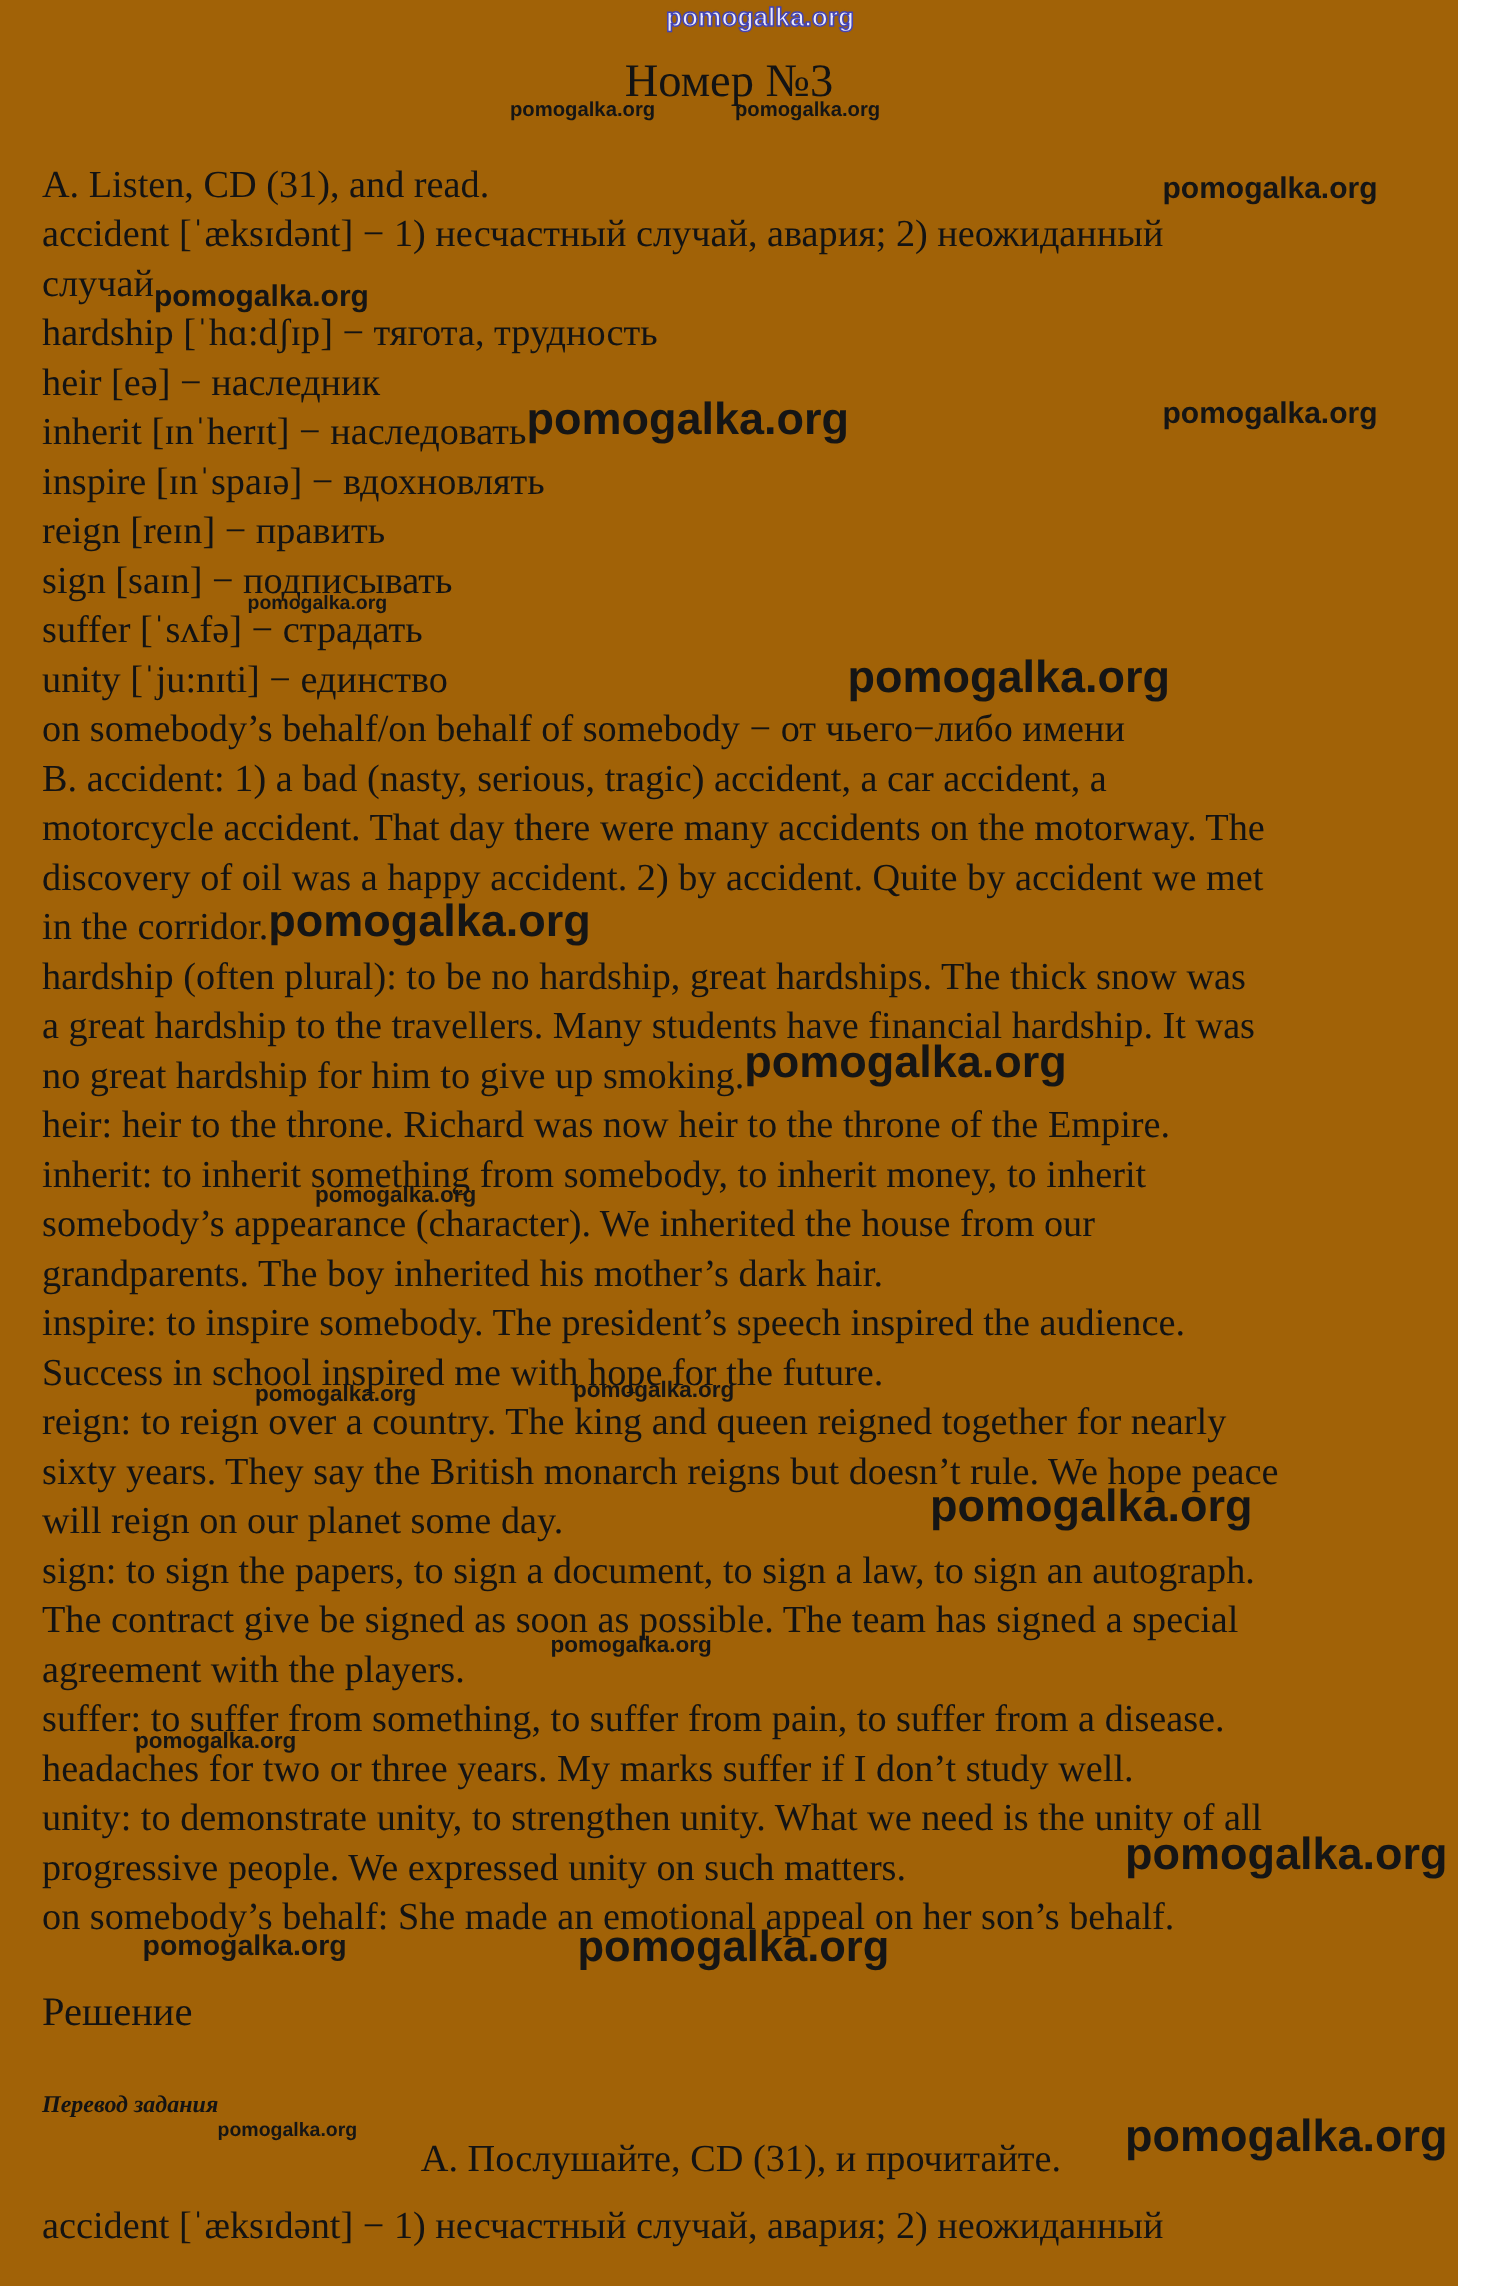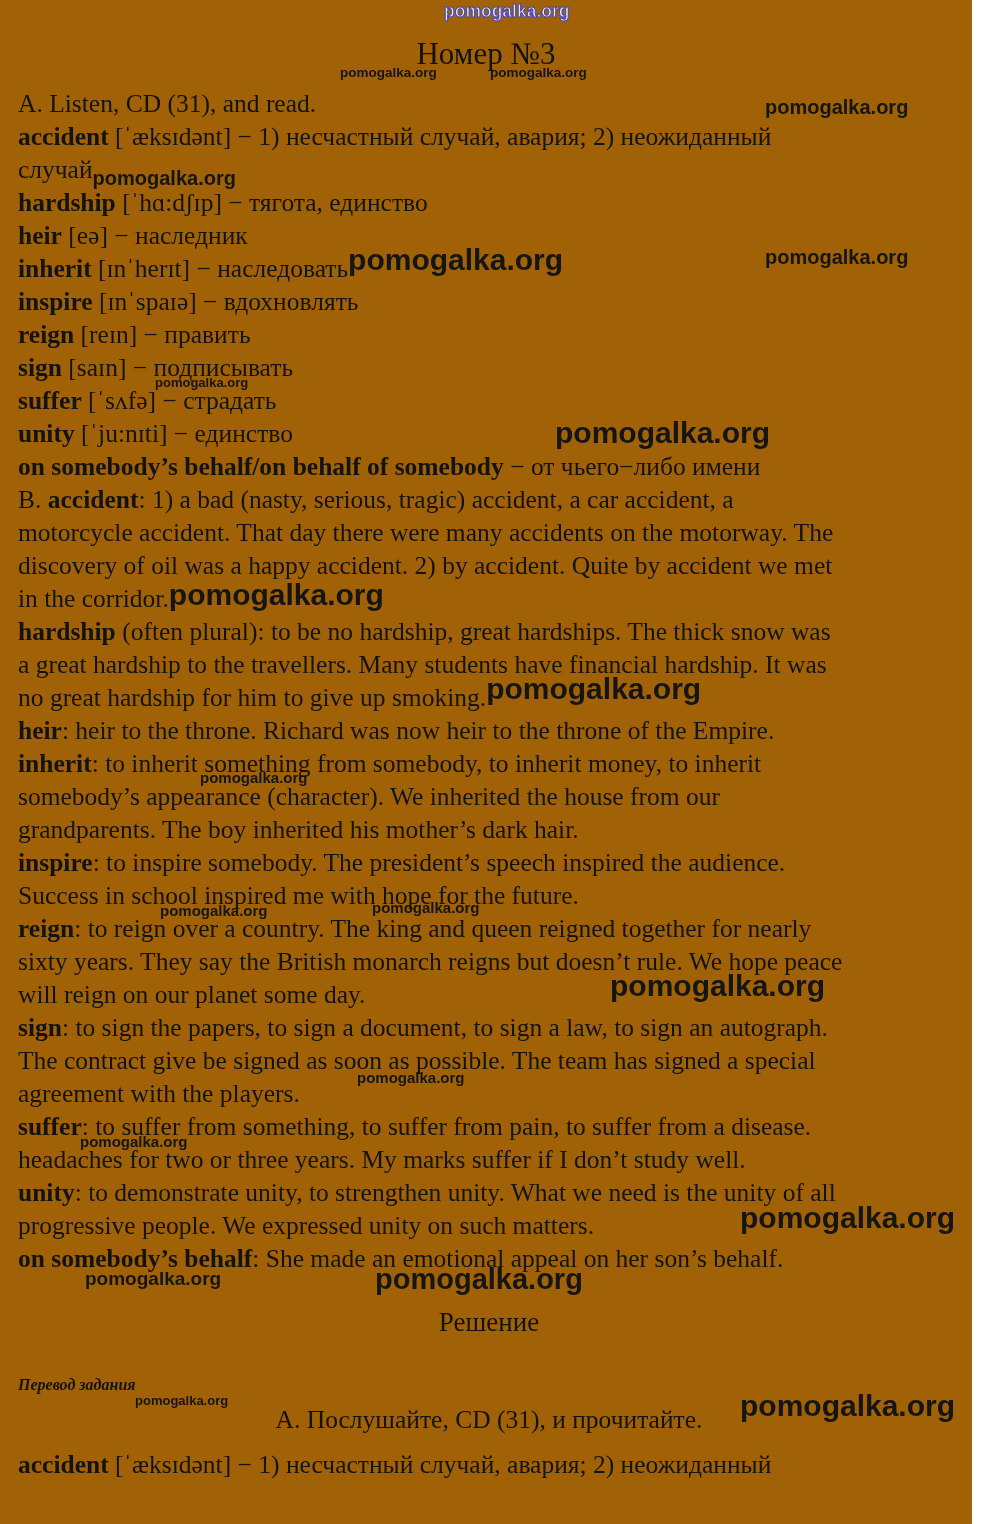--- a/index.html
+++ b/index.html
@@ -4,56 +4,56 @@
 <style>
   html,body { margin:0; padding:0; background:#ffffff; }
   .page {
     position:relative; width:972px; height:1524px;
     background:#a16207; overflow:hidden;
     font-family:"Liberation Serif", serif; color:#131313;
   }
   .title {
     text-align:center; font-size:31px; margin-top:36px; line-height:36px;
   }
-  .content { margin-top:15px; padding-left:18px; padding-right:12px; }
+  .content { margin-top:34px; padding-left:28px; padding-right:12px; }
   .line {
     position:relative; font-size:25.5px; line-height:33px; white-space:nowrap;
   }
-  .b { font-weight:bold; }
+  .b { font-weight:normal; }
   .n { font-weight:normal; }
   .wm {
     font-family:"Liberation Sans", sans-serif; font-weight:bold;
     color:#151515; letter-spacing:0;
   }
   .wm-inline { display:inline-block; position:relative; line-height:1; }
   .wm-inline.sub20 { font-size:20px; top:7px; }
   .wm-inline.big   { font-size:30px; top:-2px; }
   .wm-inline.bigr  { font-size:30px; top:-7px; }
   .wm-abs { position:absolute; line-height:1; white-space:nowrap; }
   .wm-top {
     position:absolute; left:444px; top:3px; font-size:17.5px; line-height:1;
     color:#e8e8fa; -webkit-text-stroke:1px #4444b4; text-shadow:0 0 1px #4a4ab8;
   }
   .wm-s { font-weight:600; font-size:13.5px; }
-  .center-hdg { text-align:center; font-size:27px; line-height:32px; }
+  .center-hdg { font-size:27px; line-height:32px; }
   .sub-hdg { font-size:16px; line-height:30px; font-weight:bold; font-style:italic; }
 </style>
 </head>
 <body>
 
 <div class="page">
   <span class="wm wm-top">pomogalka.org</span>
   <span class="wm wm-abs wm-s" style="left:340px; top:66px;">pomogalka.org</span>
   <span class="wm wm-abs wm-s" style="left:490px; top:66px;">pomogalka.org</span>
   <div class="title">Номер №3</div>
   <div class="content">
       <div class="line"><span class="n">A. Listen, CD (31), and read.</span><span class="wm wm-abs" style="left: 747px; top: 10px; font-size: 20px;">pomogalka.org</span></div>
       <div class="line"><span class="b">accident</span><span class="n"> [ˈæksɪdənt] − 1) несчастный случай, авария; 2) неожиданный</span></div>
       <div class="line"><span class="n">случай</span><span class="wm wm-inline sub20">pomogalka.org</span></div>
-      <div class="line"><span class="b">hardship</span><span class="n"> [ˈhɑ:dʃɪp] − тягота, единство</span></div>
+      <div class="line"><span class="b">hardship</span><span class="n"> [ˈhɑ:dʃɪp] − тягота, трудность</span></div>
       <div class="line"><span class="b">heir</span><span class="n"> [eə] − наследник</span></div>
       <div class="line"><span class="b">inherit</span><span class="n"> [ɪnˈherɪt] − наследовать</span><span class="wm wm-inline bigr">pomogalka.org</span><span class="wm wm-abs" style="left: 747px; top: -5px; font-size: 20px;">pomogalka.org</span></div>
       <div class="line"><span class="b">inspire</span><span class="n"> [ɪnˈspaɪə] − вдохновлять</span></div>
       <div class="line"><span class="b">reign</span><span class="n"> [reɪn] − править</span></div>
       <div class="line"><span class="b">sign</span><span class="n"> [saɪn] − подписывать</span></div>
       <div class="line"><span class="b">suffer</span><span class="n"> [ˈsʌfə] − страдать</span><span class="wm wm-abs" style="left: 137px; top: -8px; font-size: 13px;">pomogalka.org</span></div>
       <div class="line"><span class="b">unity</span><span class="n"> [ˈju:nɪti] − единство</span><span class="wm wm-abs" style="left: 537px; top: 1px; font-size: 30px;">pomogalka.org</span></div>
       <div class="line"><span class="b">on somebody’s behalf/on behalf of somebody</span><span class="n"> − от чьего−либо имени</span></div>
       <div class="line"><span class="n">B. </span><span class="b">accident</span><span class="n">: 1) a bad (nasty, serious, tragic) accident, a car accident, a</span></div>
       <div class="line"><span class="n">motorcycle accident. That day there were many accidents on the motorway. The</span></div>

